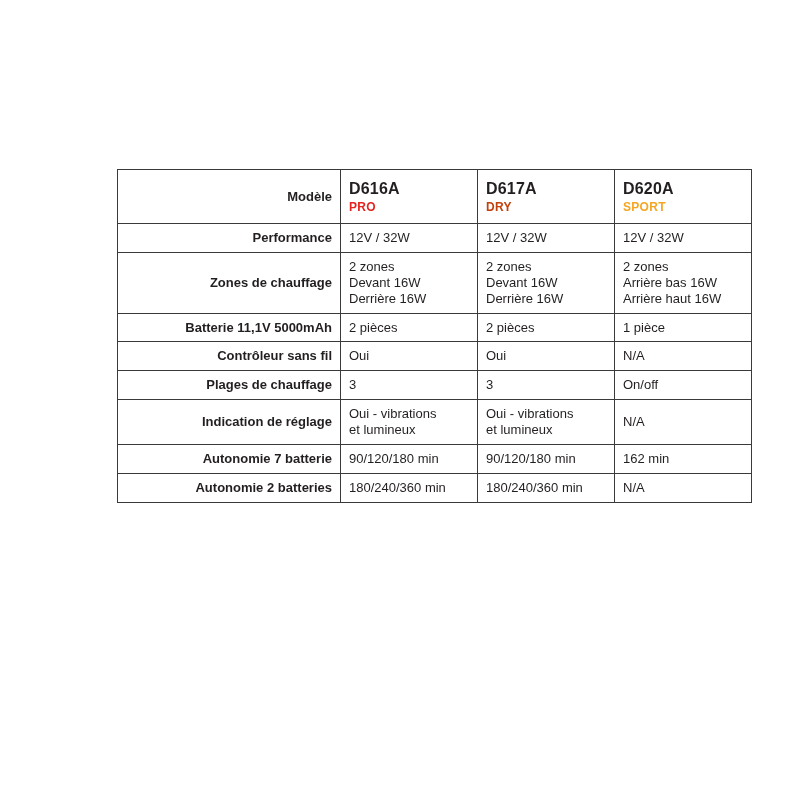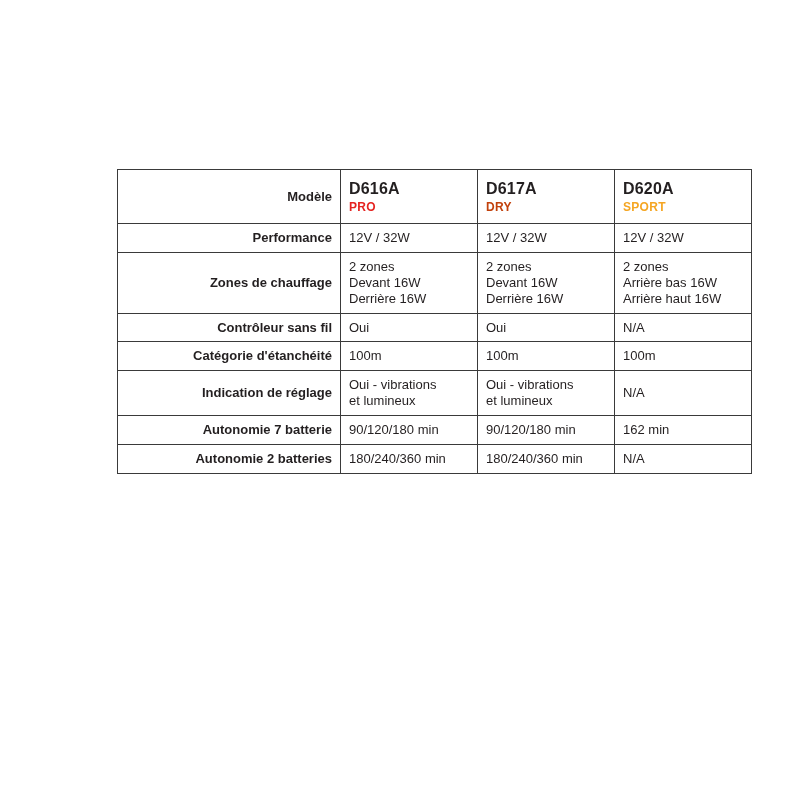--- a/index.html
+++ b/index.html
@@ -117,41 +117,53 @@
               <span>Devant 16W</span>
               <span>Derrière 16W</span>
             </td>
             <td class="cell multiline">
               <span>2 zones</span>
               <span>Arrière bas 16W</span>
               <span>Arrière haut 16W</span>
             </td>
           </tr>
           <tr>
+            <td class="rowlabel">Batterie 11,1V 5000mAh</td>
+            <td class="cell multiline">
+              <span>2 pièces</span>
+            </td>
+            <td class="cell multiline">
+              <span>2 pièces</span>
+            </td>
+            <td class="cell multiline">
+              <span>1 pièce</span>
+            </td>
+          </tr>
+          <tr>
             <td class="rowlabel">Contrôleur sans fil</td>
             <td class="cell multiline">
               <span>Oui</span>
             </td>
             <td class="cell multiline">
               <span>Oui</span>
             </td>
             <td class="cell multiline">
               <span>N/A</span>
             </td>
           </tr>
           <tr>
-            <td class="rowlabel">Catégorie d'étanchéité</td>
-            <td class="cell multiline">
-              <span>100m</span>
-            </td>
-            <td class="cell multiline">
-              <span>100m</span>
-            </td>
-            <td class="cell multiline">
-              <span>100m</span>
+            <td class="rowlabel">Plages de chauffage</td>
+            <td class="cell multiline">
+              <span>3</span>
+            </td>
+            <td class="cell multiline">
+              <span>3</span>
+            </td>
+            <td class="cell multiline">
+              <span>On/off</span>
             </td>
           </tr>
           <tr class="tall">
             <td class="rowlabel">Indication de réglage</td>
             <td class="cell multiline">
               <span>Oui - vibrations</span>
               <span>et lumineux</span>
             </td>
             <td class="cell multiline">
               <span>Oui - vibrations</span>

